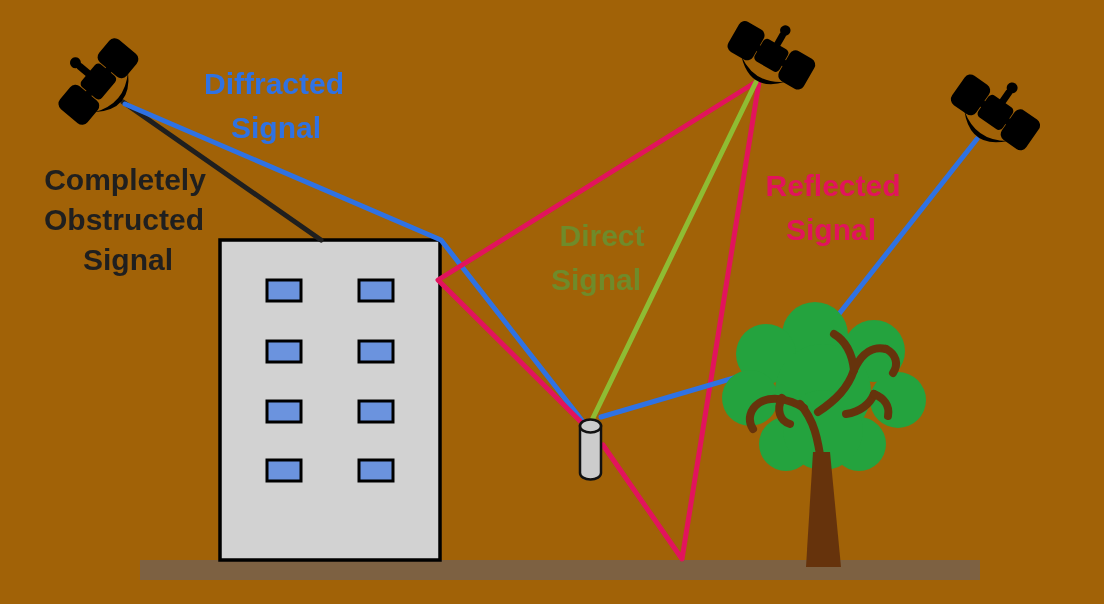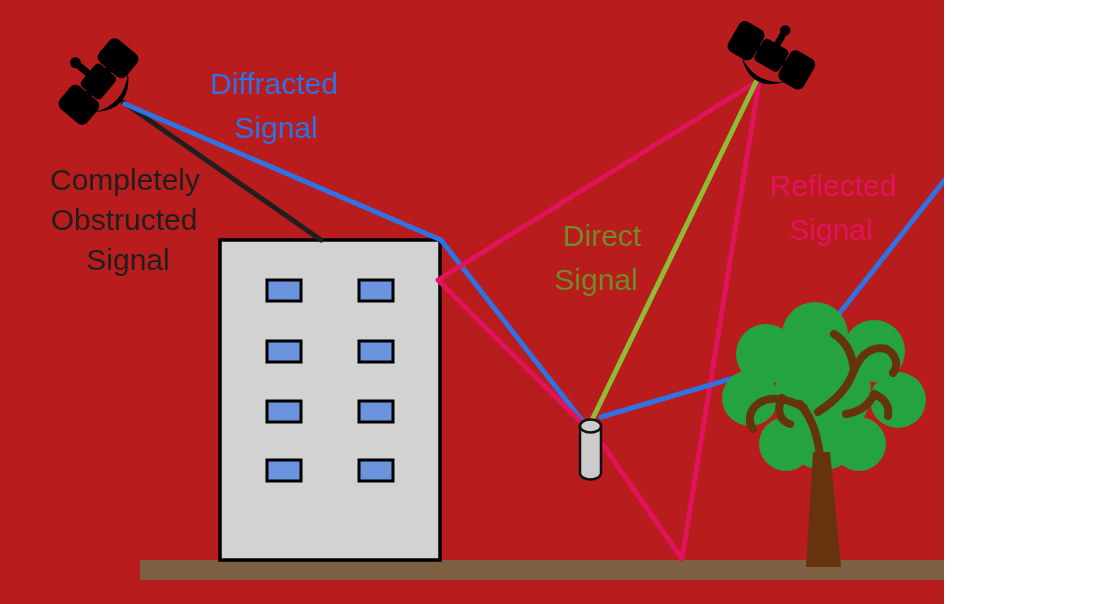--- a/index.html
+++ b/index.html
@@ -1,21 +1,22 @@
 <!DOCTYPE html>
 <html><head>
 <meta charset="utf-8">
 <style>
   html,body{margin:0;padding:0;background:#ffffff;}
   .stage{
     position:relative;
-    width:944px;height:604px;
-    background:#b91c1c;
+    width:1104px;height:604px;
+    background:#a16207;
     overflow:hidden;
     font-family:"Liberation Sans","DejaVu Sans",sans-serif;
+    font-weight:bold;
   }
   svg{display:block;}
   text.lbl{
     font-family:"Liberation Sans","DejaVu Sans",sans-serif;
     font-size:30px;
     text-anchor:middle;
   }
 </style>
 </head>
 <body>

